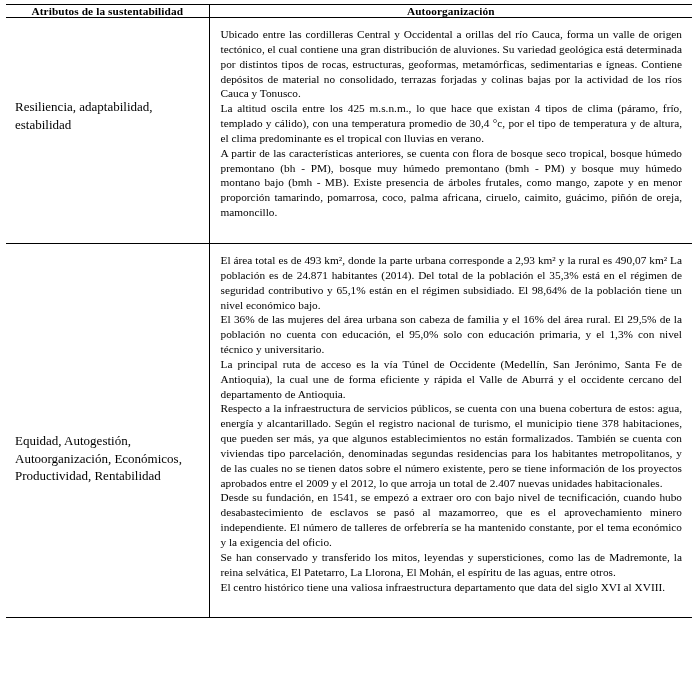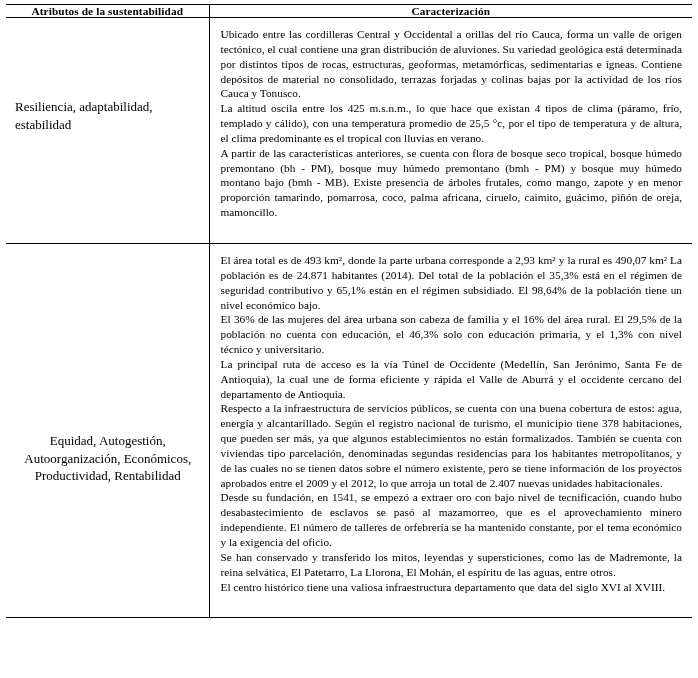--- a/index.html
+++ b/index.html
@@ -53,21 +53,20 @@
   }
   .body-row td.attr-cell .attr-text {
     display: block;
     line-height: 1.35;
   }
   .body-row.row1 td.attr-cell {
     padding-top: 80px;
   }
   .body-row.row2 td.attr-cell {
     padding-top: 188px;
-    text-align: center;
   }
   .body-row td.char-cell {
     font-size: 11.3px;
     padding: 9px 10px 23px 11px;
   }
   .char-cell p {
     margin: 0 0 0 0;
     text-align: justify;
     line-height: 1.315;
     text-indent: 0;
@@ -81,41 +80,41 @@
 
 <div class="page">
   <table class="doc-table">
     <colgroup>
       <col class="c1">
       <col class="c2">
     </colgroup>
     <thead>
       <tr class="head-row">
         <th class="attr-head">Atributos de la sustentabilidad</th>
-        <th class="char-head">Caracterización</th>
+        <th class="char-head">Autoorganización</th>
       </tr>
     </thead>
     <tbody>
       <tr class="body-row row1">
         <td class="attr-cell">
           <span class="attr-text">Resiliencia, adaptabilidad, estabilidad</span>
         </td>
         <td class="char-cell">
           <p>Ubicado entre las cordilleras Central y Occidental a orillas del río Cauca, forma un valle de origen tectónico, el cual contiene una gran distribución de aluviones. Su variedad geológica está determinada por distintos tipos de rocas, estructuras, geoformas, metamórficas, sedimentarias e ígneas. Contiene depósitos de material no consolidado, terrazas forjadas y colinas bajas por la actividad de los ríos Cauca y Tonusco.</p>
-          <p>La altitud oscila entre los 425 m.s.n.m., lo que hace que existan 4 tipos de clima (páramo, frío, templado y cálido), con una temperatura promedio de 25,5 °c, por el tipo de temperatura y de altura, el clima predominante es el tropical con lluvias en verano.</p>
+          <p>La altitud oscila entre los 425 m.s.n.m., lo que hace que existan 4 tipos de clima (páramo, frío, templado y cálido), con una temperatura promedio de 30,4 °c, por el tipo de temperatura y de altura, el clima predominante es el tropical con lluvias en verano.</p>
           <p>A partir de las características anteriores, se cuenta con flora de bosque seco tropical, bosque húmedo premontano (bh - PM), bosque muy húmedo premontano (bmh - PM) y bosque muy húmedo montano bajo (bmh - MB). Existe presencia de árboles frutales, como mango, zapote y en menor proporción tamarindo, pomarrosa, coco, palma africana, ciruelo, caimito, guácimo, piñón de oreja, mamoncillo.</p>
         </td>
       </tr>
       <tr class="body-row row2">
         <td class="attr-cell">
           <span class="attr-text">Equidad, Autogestión, Autoorganización, Económicos, Productividad, Rentabilidad</span>
         </td>
         <td class="char-cell">
           <p>El área total es de 493 km², donde la parte urbana corresponde a 2,93 km² y la rural es 490,07 km² La población es de 24.871 habitantes (2014). Del total de la población el 35,3% está en el régimen de seguridad contributivo y 65,1% están en el régimen subsidiado. El 98,64% de la población tiene un nivel económico bajo.</p>
-          <p>El 36% de las mujeres del área urbana son cabeza de familia y el 16% del área rural. El 29,5% de la población no cuenta con educación, el 46,3% solo con educación primaria, y el 1,3% con nivel técnico y universitario.</p>
+          <p>El 36% de las mujeres del área urbana son cabeza de familia y el 16% del área rural. El 29,5% de la población no cuenta con educación, el 95,0% solo con educación primaria, y el 1,3% con nivel técnico y universitario.</p>
           <p>La principal ruta de acceso es la vía Túnel de Occidente (Medellín, San Jerónimo, Santa Fe de Antioquia), la cual une de forma eficiente y rápida el Valle de Aburrá y el occidente cercano del departamento de Antioquia.</p>
           <p>Respecto a la infraestructura de servicios públicos, se cuenta con una buena cobertura de estos: agua, energía y alcantarillado. Según el registro nacional de turismo, el municipio tiene 378 habitaciones, que pueden ser más, ya que algunos establecimientos no están formalizados. También se cuenta con viviendas tipo parcelación, denominadas segundas residencias para los habitantes metropolitanos, y de las cuales no se tienen datos sobre el número existente, pero se tiene información de los proyectos aprobados entre el 2009 y el 2012, lo que arroja un total de 2.407 nuevas unidades habitacionales.</p>
           <p>Desde su fundación, en 1541, se empezó a extraer oro con bajo nivel de tecnificación, cuando hubo desabastecimiento de esclavos se pasó al mazamorreo, que es el aprovechamiento minero independiente. El número de talleres de orfebrería se ha mantenido constante, por el tema económico y la exigencia del oficio.</p>
           <p>Se han conservado y transferido los mitos, leyendas y supersticiones, como las de Madremonte, la reina selvática, El Patetarro, La Llorona, El Mohán, el espíritu de las aguas, entre otros.</p>
           <p>El centro histórico tiene una valiosa infraestructura departamento que data del siglo XVI al XVIII.</p>
         </td>
       </tr>
     </tbody>
   </table>
 </div>

